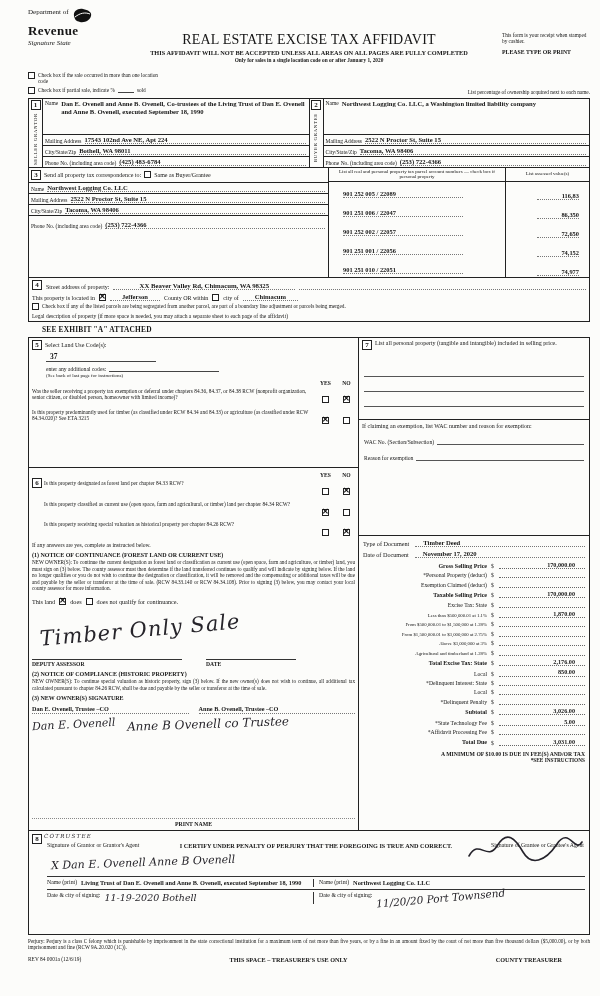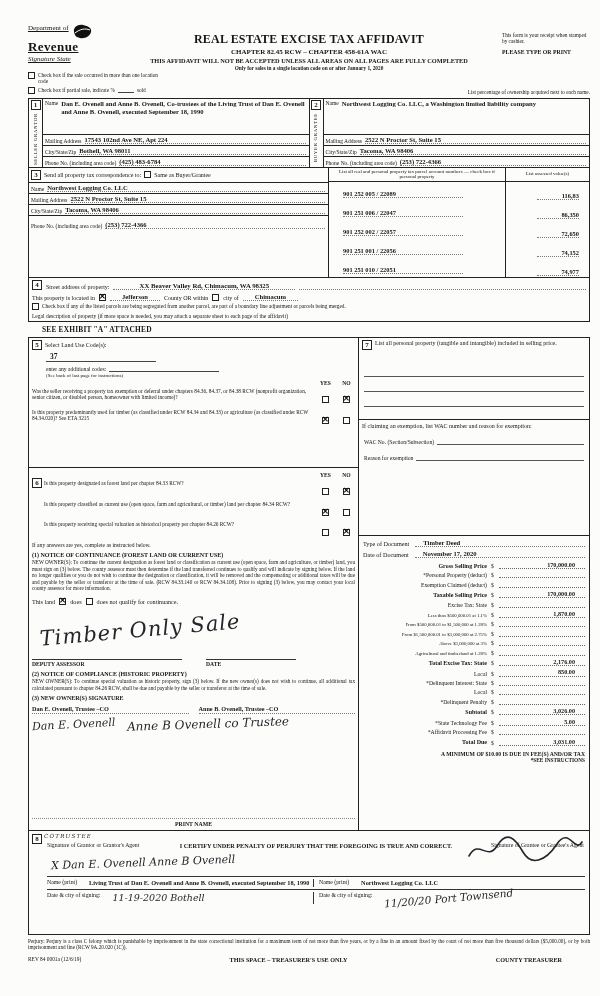--- a/index.html
+++ b/index.html
@@ -6,27 +6,27 @@
   body { background:#ffffff; font-family:"Liberation Serif","DejaVu Serif",serif; }
   .page { width:600px; height:996px; position:relative; overflow:hidden; background:#fcfcfa; color:#161616; }
   .form { position:absolute; left:28px; top:8px; width:562px; }
   .num { display:inline-block; min-width:10px; height:10px; border:1px solid #222; font-size:7px; line-height:9px; text-align:center; font-weight:bold; flex:none; background:#fff; }
   .cb { display:inline-block; width:7px; height:7px; border:1px solid #222; position:relative; vertical-align:-1px; flex:none; background:#fff; }
   .cb.on::before { content:"✕"; position:absolute; left:-1px; top:-2px; font-size:8px; line-height:8px; font-weight:bold; color:#111; }
   .hw { font-family:"DejaVu Serif",serif; font-style:italic; color:#26242a; }
 
   
   .hdr { position:relative; height:62px; }
-  .logo { position:absolute; left:0; top:16px; width:150px;text-decoration:underline; }
+  .logo { position:absolute; left:0; top:0; width:150px; }
   .logo-row { display:flex; align-items:flex-start; gap:3px; }
   .logo-dept { font-size:7px; }
   .logo-rev { font-size:13px; font-weight:bold; letter-spacing:.4px; }
   .logo-state { font-size:7px; font-style:italic; }
   .titleblk { text-align:center; padding-top:24px; }
-  .title { font-size:12px; font-weight:bold; letter-spacing:.2px; }
+  .title { font-size:14px; font-weight:normal; letter-spacing:.2px; }
   .chapter { font-size:7px; font-weight:bold; margin-top:1px; }
   .warn { font-size:6.3px; font-weight:bold; margin-top:1px; }
   .single { font-size:5.3px; font-weight:bold; margin-top:1px; }
   .rnote { position:absolute; right:0; top:24px; width:88px; font-size:5.3px; line-height:1.2; }
   .tprint { font-size:5.8px; font-weight:bold; margin-top:4px; text-align:left; }
 
   .cbarea { display:flex; justify-content:space-between; align-items:flex-end; font-size:5.3px; margin:2px 0 2px; }
   .cbleft { width:210px; }
   .cbline { display:flex; gap:3px; align-items:flex-start; margin-bottom:2px; line-height:1.2; }
   .cbline .t { max-width:130px; }
@@ -130,21 +130,21 @@
   
   .sec8 { border:1.2px solid #222; border-top:none; padding:3px 4px 3px 18px; position:relative; min-height:104px; }
   .s8num { position:absolute; left:3px; top:3px; }
   .cotrustee { position:absolute; left:15px; top:2px; font-size:5.6px; letter-spacing:1.2px; }
   .s8sigrow { display:flex; align-items:flex-start; position:relative; min-height:40px; padding-top:8px; }
   .siglab { width:94px; font-size:5.8px; line-height:1.25; flex:none; }
   .s8cert { flex:1; font-size:6.2px; font-weight:bold; text-align:center; padding:0 6px; line-height:1.3; }
   .gsig { position:absolute; left:4px; top:22px; font-size:11px; transform:rotate(-2deg); white-space:nowrap; }
   .scrib { position:absolute; right:0; top:2px; }
   .s8r2, .s8r3 { display:flex; border-top:1px solid #333; padding-top:2px; margin-top:2px; }
-  .s8half { flex:1; display:flex; gap:12px; align-items:flex-start; font-size:5.8px; }
+  .s8half { flex:1; display:flex; gap:4px; align-items:flex-start; font-size:5.8px; }
   .s8half.r { border-left:1px solid #333; padding-left:5px; }
   .s8half .nv { font-weight:bold; font-size:6.3px; flex:1; line-height:1.25; }
   .hwd { font-size:9.5px; }
   .hwd.slant { transform:rotate(-5deg); font-size:10.5px; }
 
   .perjury { font-size:5.2px; line-height:1.28; margin-top:3px; text-align:justify; }
   .footrow { display:flex; justify-content:space-between; align-items:flex-start; margin-top:5px; font-size:5.4px; }
   .footmid, .footright { font-weight:bold; font-size:6.2px; }
   .footright { margin-right:28px; }
 
@@ -163,21 +163,20 @@
           <svg width="20" height="15" viewBox="0 0 20 15">
             <path d="M2 8 C1 3, 6 0, 11 1 C16 2, 20 4, 19 8 C18 12, 13 15, 8 14 C4 13, 3 12, 2 8 Z" fill="#111"></path>
             <path d="M3 9 C8 5, 13 4, 18 6" stroke="#fcfcfa" stroke-width="1" fill="none"></path>
           </svg>
         </div>
         <div class="logo-rev">Revenue</div>
         <div class="logo-state">Signature State</div>
       </div>
       <div class="titleblk">
         <div class="title">REAL ESTATE EXCISE TAX AFFIDAVIT</div>
-        <div class="chapter">CHAPTER 82.45 RCW – CHAPTER 458-61A WAC</div>
         <div class="warn">THIS AFFIDAVIT WILL NOT BE ACCEPTED UNLESS ALL AREAS ON ALL PAGES ARE FULLY COMPLETED</div>
         <div class="single">Only for sales in a single location code on or after January 1, 2020</div>
       </div>
       <div class="rnote">
         <div>This form is your receipt when stamped by cashier.</div>
         <div class="tprint">PLEASE TYPE OR PRINT</div>
       </div>
     </div>
 
     <div class="cbarea">

